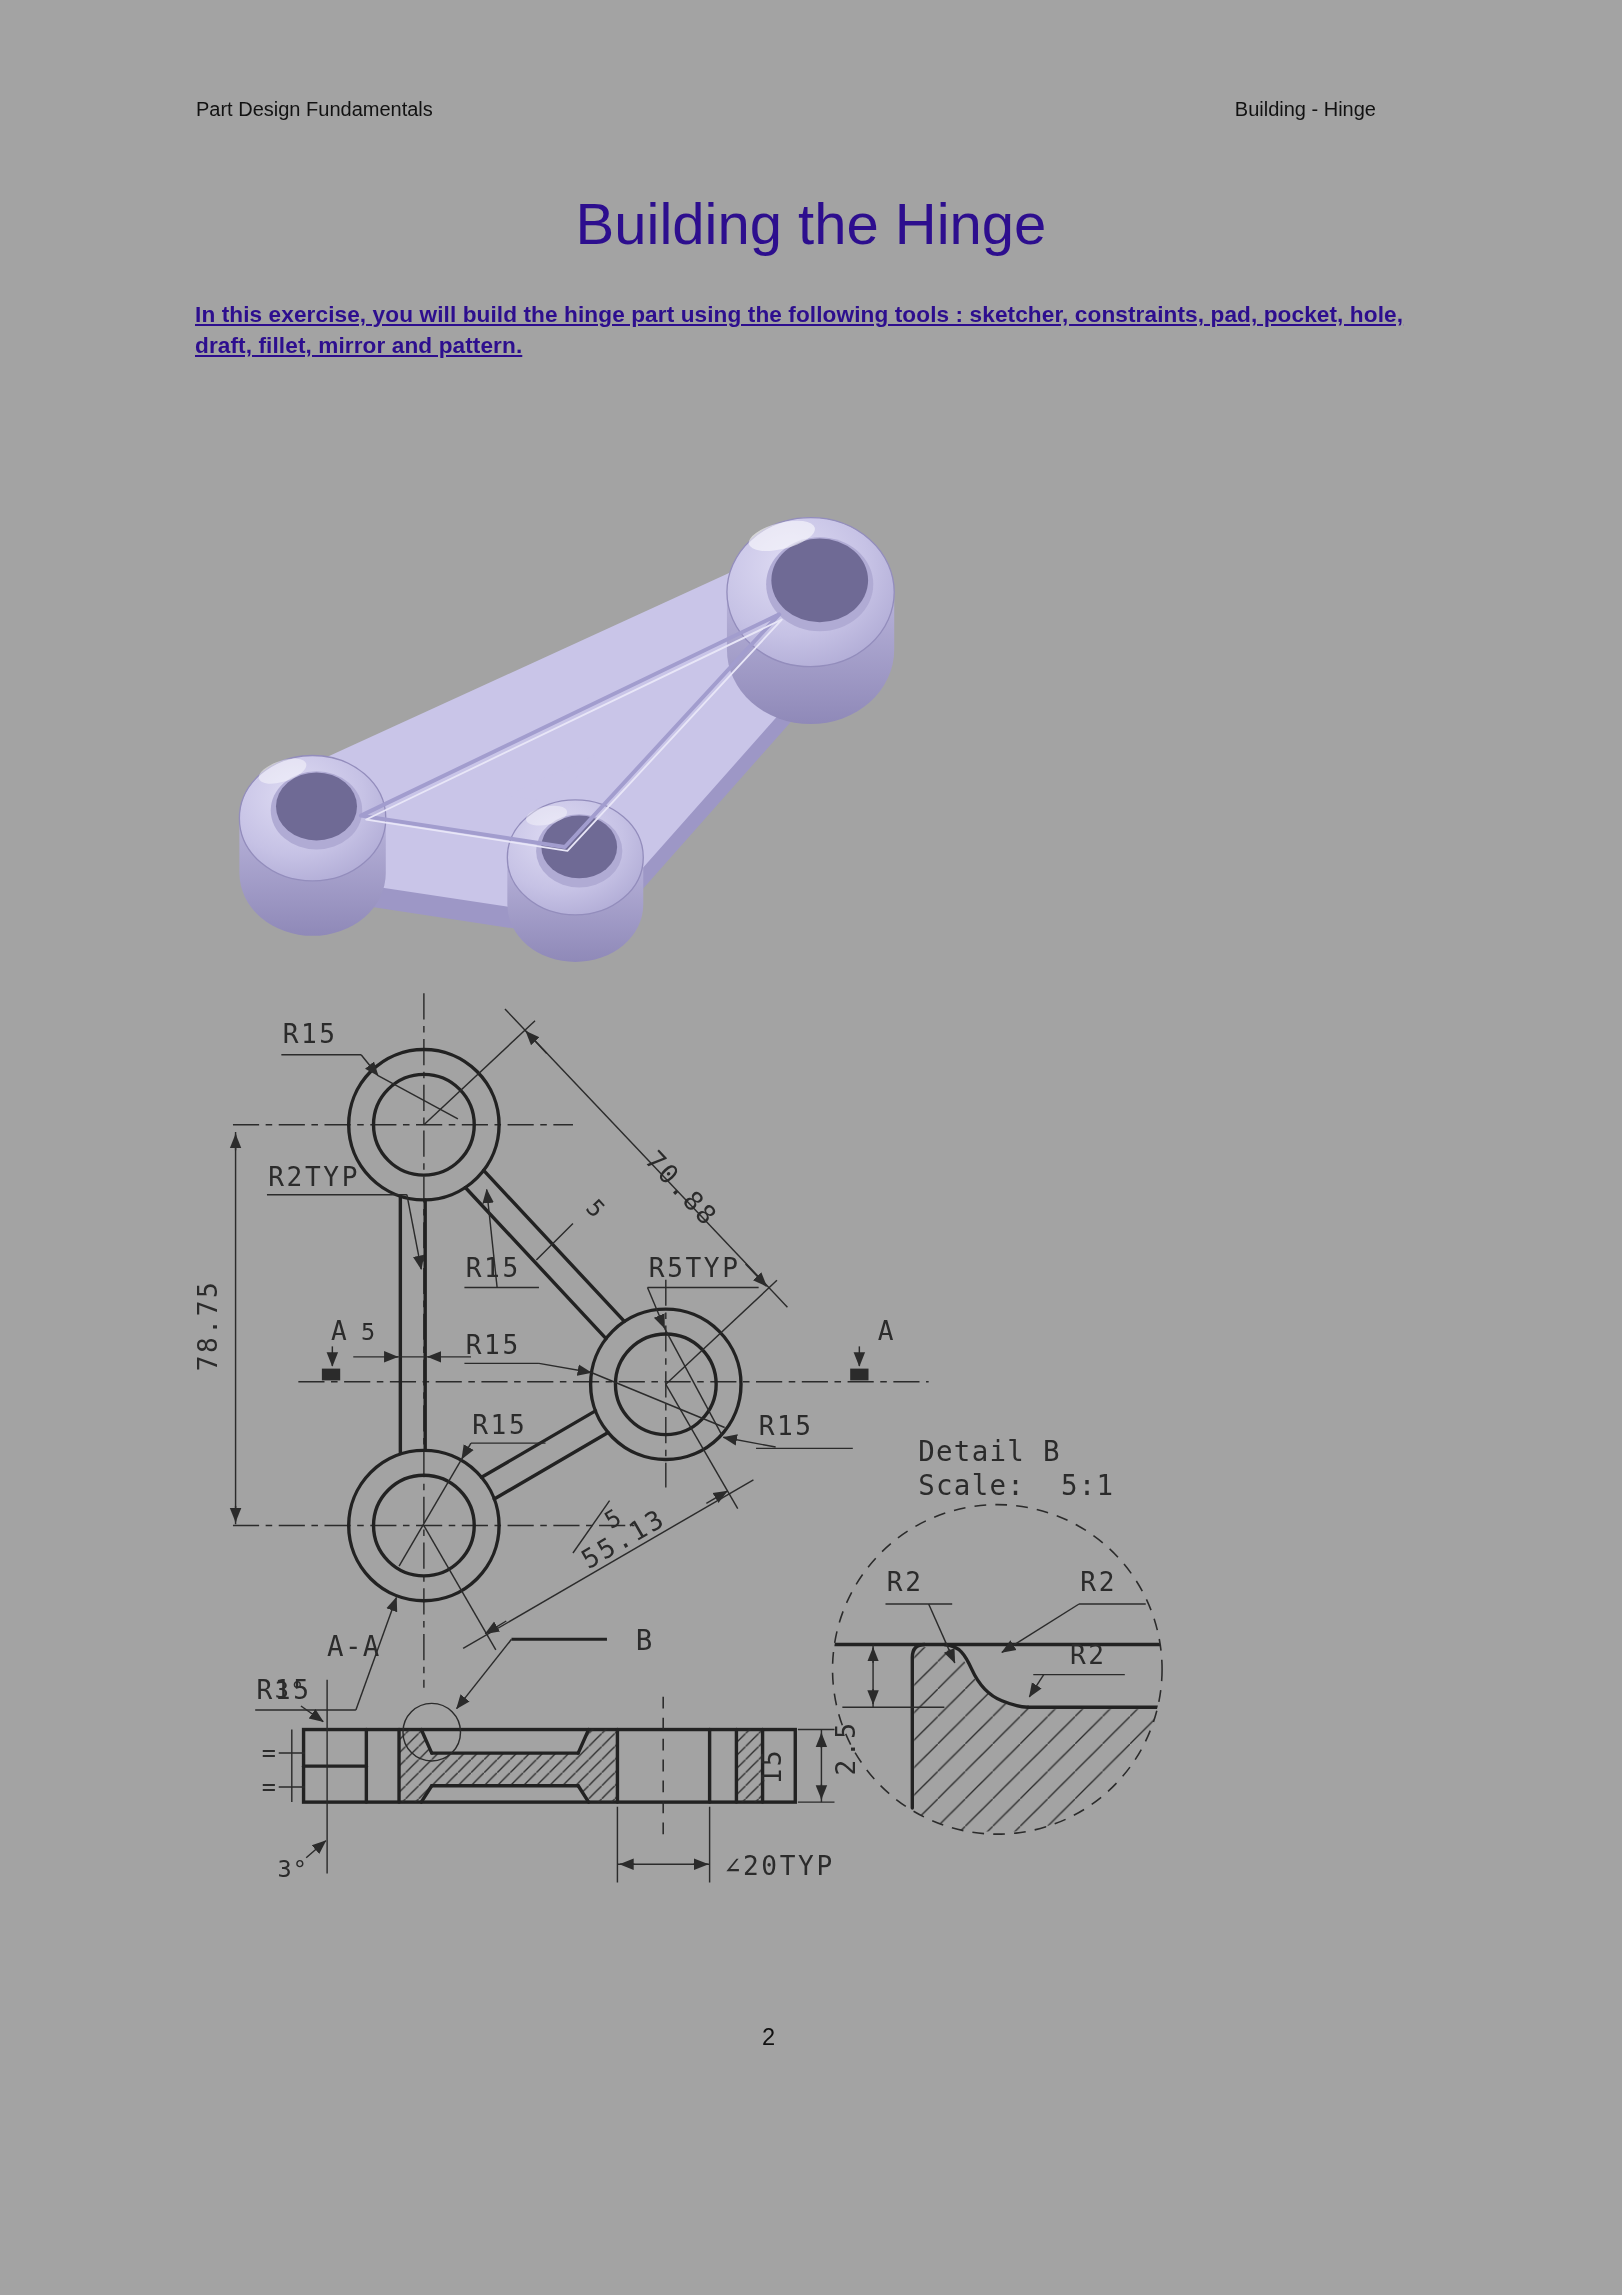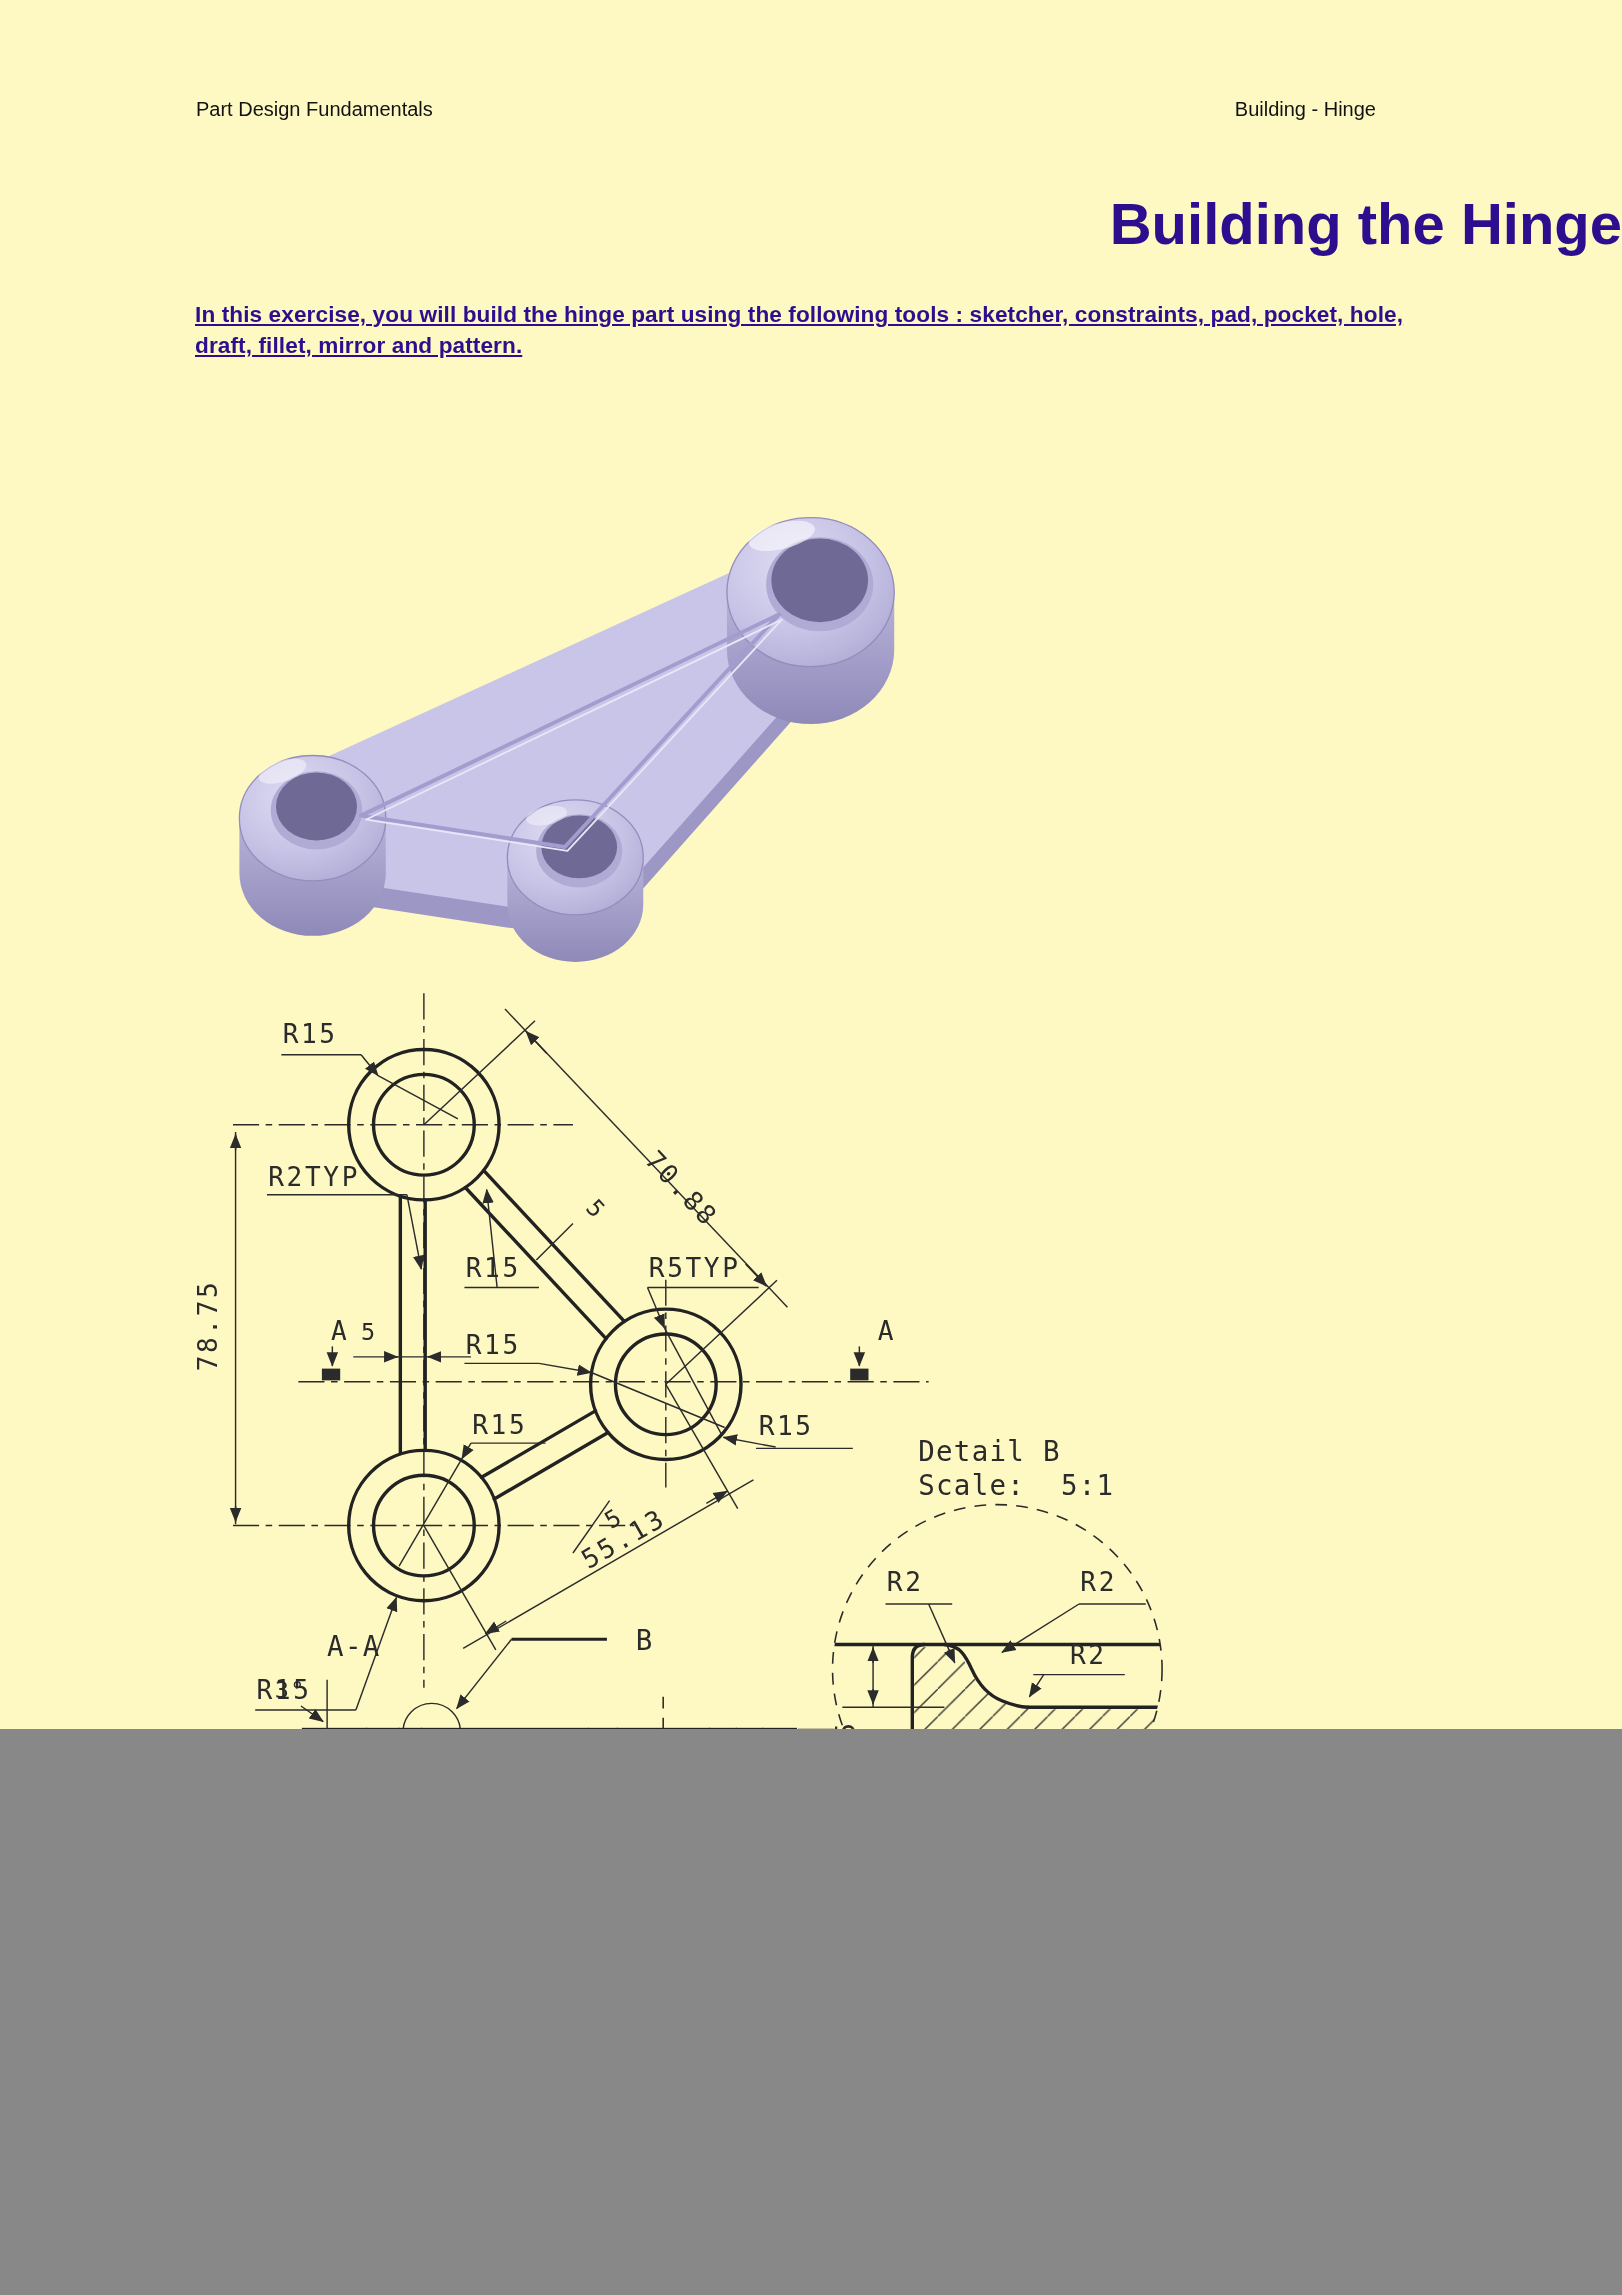--- a/index.html
+++ b/index.html
@@ -1,21 +1,21 @@
 <!DOCTYPE html>
 <html style="font-size:10.5px"><head>
 <meta charset="utf-8">
 <style>
   html,body{margin:0;padding:0;background:#888;}
-  #page{position:relative;width:1622px;height:1729px;background:#fef9c3;overflow:hidden;
+  #page{position:relative;width:1622px;height:2295px;background:#a3a3a3;overflow:hidden;
         font-family:"Liberation Sans",sans-serif;}
   .hdr{position:absolute;top:98px;left:196px;right:246px;display:flex;
        justify-content:space-between;font-size:20px;color:#121212;}
-  .title{position:absolute;top:190px;left:0;width:1622px;text-align:right;
-         font-size:58px;font-weight:700;}
+  .title{position:absolute;top:190px;left:0;width:1622px;text-align:center;
+         font-size:58px;font-weight:400;}
   .para{position:absolute;left:195px;width:1243px;font-size:22.6px;font-weight:bold;
         line-height:1.36;letter-spacing:0.1px;text-decoration:underline;}
   #para1{top:300px;}
   #para2{top:395px;}
   .fig3d{position:absolute;left:196px;top:481px;}
   .figdraw{position:absolute;left:196px;top:975px;}
   .pageno{position:absolute;top:2024px;left:0;width:1537px;text-align:center;
           font-size:23.6px;color:#111;}
   
   .cad,.cadsm,.cadt{font-family:"DejaVu Sans Mono","Liberation Mono",monospace;fill:#2b2b2b;}

